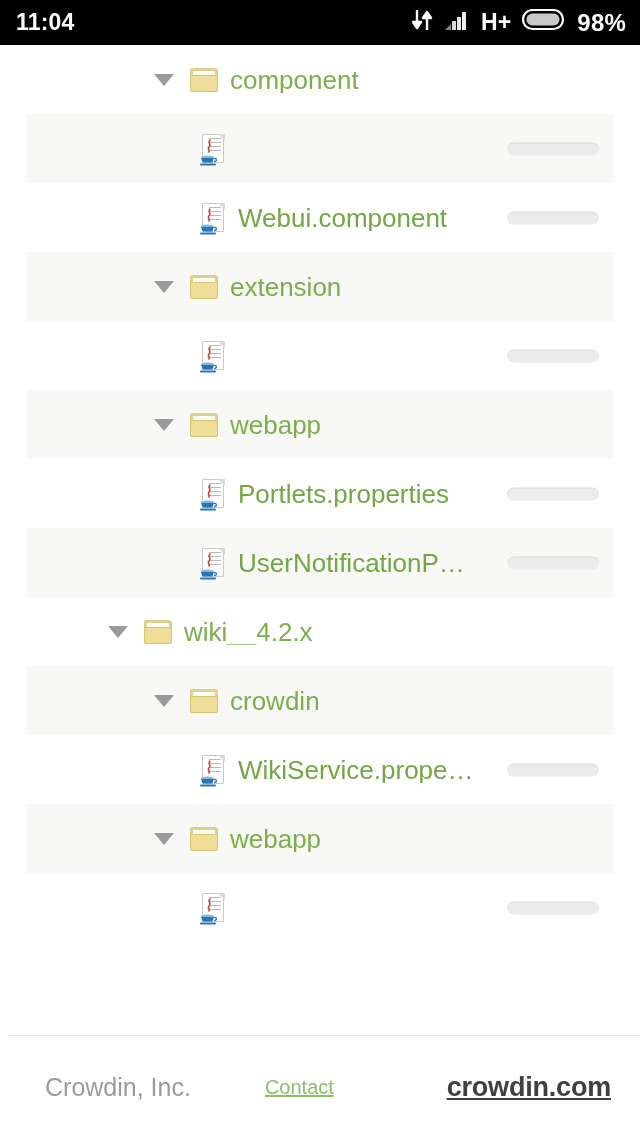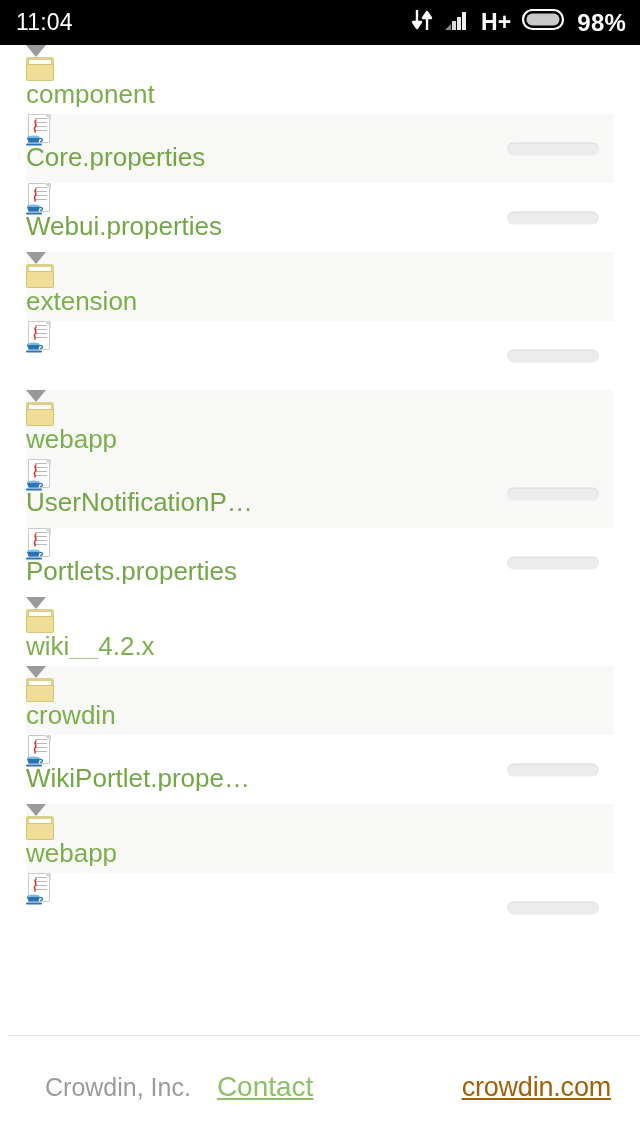--- a/index.html
+++ b/index.html
@@ -17,21 +17,21 @@
     height: 45px;
     width: 640px;
     background: #000000;
     color: #ffffff;
     display: flex;
     align-items: center;
     padding: 0 14px 0 16px;
     font-size: 23px;
     letter-spacing: 0.2px;
   }
-  #statusbar .clock { font-weight: 400; font-size: 23px; }
+  #statusbar .clock { font-weight: 700; font-size: 23px; }
   #statusbar .spacer { flex: 1; }
   #statusbar .tray {
     display: flex;
     align-items: center;
     gap: 11px;
   }
   .sb-icon { display: block; }
   .net-label { font-size: 23px; font-weight: 700; line-height: 1; }
   .batt-pct { font-size: 24px; font-weight: 700; line-height: 1; }
 
@@ -40,23 +40,22 @@
     width: 640px;
     height: 990px;
     background: #ffffff;
     padding-top: 0px;
   }
   .row {
     position: relative;
     height: 69px;
     margin: 0 26px;
     display: flex;
-    align-items: flex-start;
+    align-items: center;
     background: #ffffff;
-    flex-direction: column;
   }
   .row.striped { background: #f8f8f6; }
 
   .indent { flex: 0 0 auto; }
 
   .caret {
     width: 0; height: 0;
     border-left: 10px solid transparent;
     border-right: 10px solid transparent;
     border-top: 12px solid #9a9a9a;
@@ -173,28 +172,29 @@
     display: flex;
     align-items: center;
     padding: 0 37px 0 37px;
   }
   #footer .fcompany {
     font-size: 25px;
     color: #9b9b9b;
     margin-right: 26px;
   }
   #footer .fcontact {
-    font-size: 28px;
+    font-size: 20px;
     color: #8cc063;
+    margin-left: 48px;
   }
   #footer .fspacer { flex: 1; }
   #footer .fdomain {
     font-size: 27px;
-    font-weight: 400;
-    color: #a16207;
+    font-weight: 700;
+    color: #404040;
     letter-spacing: -0.2px;
   }
 </style>
 </head>
 <body>
 
 <div id="statusbar">
   <span class="clock">11:04</span>
   <span class="spacer"></span>
   <span class="tray">
@@ -254,21 +254,20 @@
         <span class="steam"><svg width="9" height="14" viewBox="0 0 9 14">
             <path d="M5 1 C2 4 7 5 4 8 C2 10 5 11 4 13" fill="none" stroke="#d33a2c" stroke-width="1.6" stroke-linecap="round"></path>
           </svg></span>
         <span class="cup"><svg width="18" height="11" viewBox="0 0 18 11">
             <ellipse cx="7.5" cy="2.4" rx="6.5" ry="2" fill="#7fb8e0"></ellipse>
             <path d="M1 3 L2.6 7.5 L12.4 7.5 L14 3 Z" fill="#2a73b5"></path>
             <path d="M14 3.4 C17.2 3.4 17.2 6.4 14 6.4" fill="none" stroke="#2a73b5" stroke-width="1.3"></path>
             <rect x="0" y="8.6" width="16" height="2" rx="1" fill="#2a73b5"></rect>
           </svg></span>
       </span>
-      <span class="label">Core.properties</span>
       <span class="progress"><span class="fill" style="width: 100%;"></span></span>
     </div>
     <div class="row">
       <span class="indent" style="width: 174px;"></span>
       <span class="file-icon">
         <span class="page"></span>
         <span class="fold"></span>
         <span class="lines">
           <i></i>
           <i></i>
@@ -278,21 +277,21 @@
         <span class="steam"><svg width="9" height="14" viewBox="0 0 9 14">
             <path d="M5 1 C2 4 7 5 4 8 C2 10 5 11 4 13" fill="none" stroke="#d33a2c" stroke-width="1.6" stroke-linecap="round"></path>
           </svg></span>
         <span class="cup"><svg width="18" height="11" viewBox="0 0 18 11">
             <ellipse cx="7.5" cy="2.4" rx="6.5" ry="2" fill="#7fb8e0"></ellipse>
             <path d="M1 3 L2.6 7.5 L12.4 7.5 L14 3 Z" fill="#2a73b5"></path>
             <path d="M14 3.4 C17.2 3.4 17.2 6.4 14 6.4" fill="none" stroke="#2a73b5" stroke-width="1.3"></path>
             <rect x="0" y="8.6" width="16" height="2" rx="1" fill="#2a73b5"></rect>
           </svg></span>
       </span>
-      <span class="label">Webui.properties</span>
+      <span class="label">Webui.component</span>
       <span class="progress"><span class="fill" style="width: 80%;"></span></span>
     </div>
     <div class="row striped">
       <span class="indent" style="width: 128px;"></span>
       <span class="caret"></span>
       <span class="folder-icon">
         <span class="back"></span>
         <span class="tab"></span>
         <span class="sheet"></span>
         <span class="front"></span>
@@ -325,20 +324,44 @@
     <div class="row striped">
       <span class="indent" style="width: 128px;"></span>
       <span class="caret"></span>
       <span class="folder-icon">
         <span class="back"></span>
         <span class="tab"></span>
         <span class="sheet"></span>
         <span class="front"></span>
       </span>
       <span class="label folder-label">webapp</span>
+    </div>
+    <div class="row">
+      <span class="indent" style="width: 174px;"></span>
+      <span class="file-icon">
+        <span class="page"></span>
+        <span class="fold"></span>
+        <span class="lines">
+          <i></i>
+          <i></i>
+          <i></i>
+          <i></i>
+        </span>
+        <span class="steam"><svg width="9" height="14" viewBox="0 0 9 14">
+            <path d="M5 1 C2 4 7 5 4 8 C2 10 5 11 4 13" fill="none" stroke="#d33a2c" stroke-width="1.6" stroke-linecap="round"></path>
+          </svg></span>
+        <span class="cup"><svg width="18" height="11" viewBox="0 0 18 11">
+            <ellipse cx="7.5" cy="2.4" rx="6.5" ry="2" fill="#7fb8e0"></ellipse>
+            <path d="M1 3 L2.6 7.5 L12.4 7.5 L14 3 Z" fill="#2a73b5"></path>
+            <path d="M14 3.4 C17.2 3.4 17.2 6.4 14 6.4" fill="none" stroke="#2a73b5" stroke-width="1.3"></path>
+            <rect x="0" y="8.6" width="16" height="2" rx="1" fill="#2a73b5"></rect>
+          </svg></span>
+      </span>
+      <span class="label">Portlets.properties</span>
+      <span class="progress"><span class="fill" style="width: 45%;"></span></span>
     </div>
     <div class="row striped">
       <span class="indent" style="width: 174px;"></span>
       <span class="file-icon">
         <span class="page"></span>
         <span class="fold"></span>
         <span class="lines">
           <i></i>
           <i></i>
           <i></i>
@@ -351,44 +374,20 @@
             <ellipse cx="7.5" cy="2.4" rx="6.5" ry="2" fill="#7fb8e0"></ellipse>
             <path d="M1 3 L2.6 7.5 L12.4 7.5 L14 3 Z" fill="#2a73b5"></path>
             <path d="M14 3.4 C17.2 3.4 17.2 6.4 14 6.4" fill="none" stroke="#2a73b5" stroke-width="1.3"></path>
             <rect x="0" y="8.6" width="16" height="2" rx="1" fill="#2a73b5"></rect>
           </svg></span>
       </span>
       <span class="label">UserNotificationP…</span>
       <span class="progress"><span class="fill" style="width: 85%;"></span></span>
     </div>
     <div class="row">
-      <span class="indent" style="width: 174px;"></span>
-      <span class="file-icon">
-        <span class="page"></span>
-        <span class="fold"></span>
-        <span class="lines">
-          <i></i>
-          <i></i>
-          <i></i>
-          <i></i>
-        </span>
-        <span class="steam"><svg width="9" height="14" viewBox="0 0 9 14">
-            <path d="M5 1 C2 4 7 5 4 8 C2 10 5 11 4 13" fill="none" stroke="#d33a2c" stroke-width="1.6" stroke-linecap="round"></path>
-          </svg></span>
-        <span class="cup"><svg width="18" height="11" viewBox="0 0 18 11">
-            <ellipse cx="7.5" cy="2.4" rx="6.5" ry="2" fill="#7fb8e0"></ellipse>
-            <path d="M1 3 L2.6 7.5 L12.4 7.5 L14 3 Z" fill="#2a73b5"></path>
-            <path d="M14 3.4 C17.2 3.4 17.2 6.4 14 6.4" fill="none" stroke="#2a73b5" stroke-width="1.3"></path>
-            <rect x="0" y="8.6" width="16" height="2" rx="1" fill="#2a73b5"></rect>
-          </svg></span>
-      </span>
-      <span class="label">Portlets.properties</span>
-      <span class="progress"><span class="fill" style="width: 45%;"></span></span>
-    </div>
-    <div class="row">
       <span class="indent" style="width: 82px;"></span>
       <span class="caret"></span>
       <span class="folder-icon">
         <span class="back"></span>
         <span class="tab"></span>
         <span class="sheet"></span>
         <span class="front"></span>
       </span>
       <span class="label folder-label">wiki__4.2.x</span>
     </div>
@@ -417,21 +416,21 @@
         <span class="steam"><svg width="9" height="14" viewBox="0 0 9 14">
             <path d="M5 1 C2 4 7 5 4 8 C2 10 5 11 4 13" fill="none" stroke="#d33a2c" stroke-width="1.6" stroke-linecap="round"></path>
           </svg></span>
         <span class="cup"><svg width="18" height="11" viewBox="0 0 18 11">
             <ellipse cx="7.5" cy="2.4" rx="6.5" ry="2" fill="#7fb8e0"></ellipse>
             <path d="M1 3 L2.6 7.5 L12.4 7.5 L14 3 Z" fill="#2a73b5"></path>
             <path d="M14 3.4 C17.2 3.4 17.2 6.4 14 6.4" fill="none" stroke="#2a73b5" stroke-width="1.3"></path>
             <rect x="0" y="8.6" width="16" height="2" rx="1" fill="#2a73b5"></rect>
           </svg></span>
       </span>
-      <span class="label">WikiPortlet.prope…</span>
+      <span class="label">WikiService.prope…</span>
       <span class="progress"><span class="fill" style="width: 18%;"></span></span>
     </div>
     <div class="row striped">
       <span class="indent" style="width: 128px;"></span>
       <span class="caret"></span>
       <span class="folder-icon">
         <span class="back"></span>
         <span class="tab"></span>
         <span class="sheet"></span>
         <span class="front"></span>

